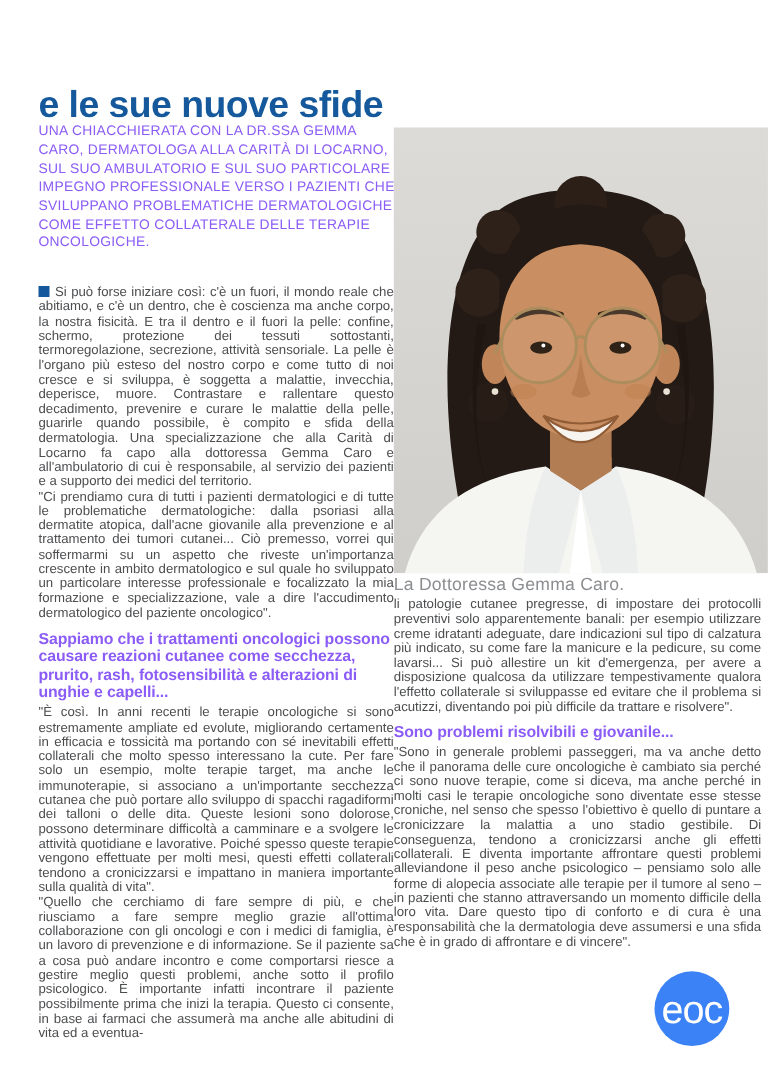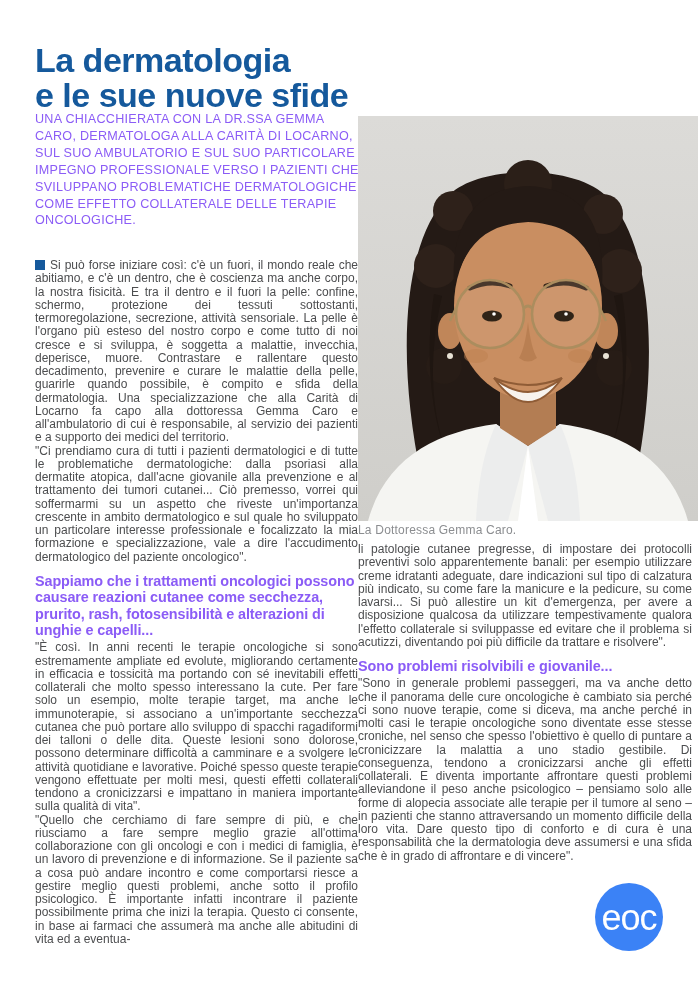--- a/index.html
+++ b/index.html
@@ -16,21 +16,21 @@
     position:absolute;left:35px;top:111px;width:324px;
     font-size:12.6px;line-height:16.9px;letter-spacing:0.25px;
     color:#8b5cf6;font-weight:500;
   }
   .photo{
     position:absolute;left:358px;top:116px;width:340px;height:405px;
     background:#d7d6d3;overflow:hidden;
   }
   .caption{
     position:absolute;left:358px;top:523px;
-    font-size:12px;color:#8b8d90;letter-spacing:0.2px;
+    font-size:16px;color:#8b8d90;letter-spacing:0.2px;
   }
   .col{position:absolute;font-size:12px;line-height:13.25px;color:#4c4d4f;}
   .col-left{left:35px;top:259px;width:323px;}
   .col-right{left:358px;top:543px;width:334px;}
   .col p{
     margin:0;text-align:justify;hyphens:auto;-webkit-hyphens:auto;
   }
   .col h3{
     margin:9px 0 3px 0;font-size:14.4px;line-height:16.4px;font-weight:700;
     color:#8b5cf6;text-align:left;letter-spacing:-0.1px;
@@ -47,21 +47,21 @@
   .logo-text{
     color:#ffffff;font-size:36px;line-height:36px;font-weight:400;
     letter-spacing:-1px;transform:translateY(1px);
   }
 </style>
 </head>
 <body>
 
 <div class="page">
 
-  <h1 class="title"><span>La dermatologia</span><br>
+  <h1 class="title"><br>
     <span>e le sue nuove sfide</span>
   </h1>
 
   <div class="intro">UNA CHIACCHIERATA CON LA DR.SSA GEMMA CARO, DERMATOLOGA ALLA CARITÀ DI LOCARNO, SUL SUO AMBULATORIO E SUL SUO PARTICOLARE IMPEGNO PROFESSIONALE VERSO I PAZIENTI CHE SVILUPPANO PROBLEMATICHE DERMATOLOGICHE COME EFFETTO COLLATERALE DELLE TERAPIE ONCOLOGICHE.</div>
 
   <div class="photo">
     <svg width="340" height="405" viewBox="0 0 340 405" xmlns="http://www.w3.org/2000/svg">
       <defs>
         <linearGradient id="bgGrad" x1="0" y1="0" x2="0" y2="1">
           <stop offset="0" stop-color="#dcdbd8"></stop>

